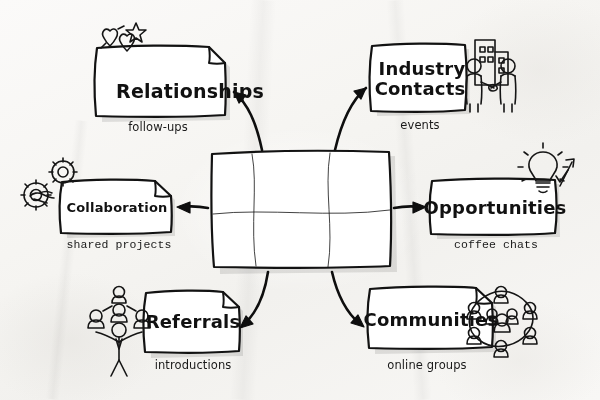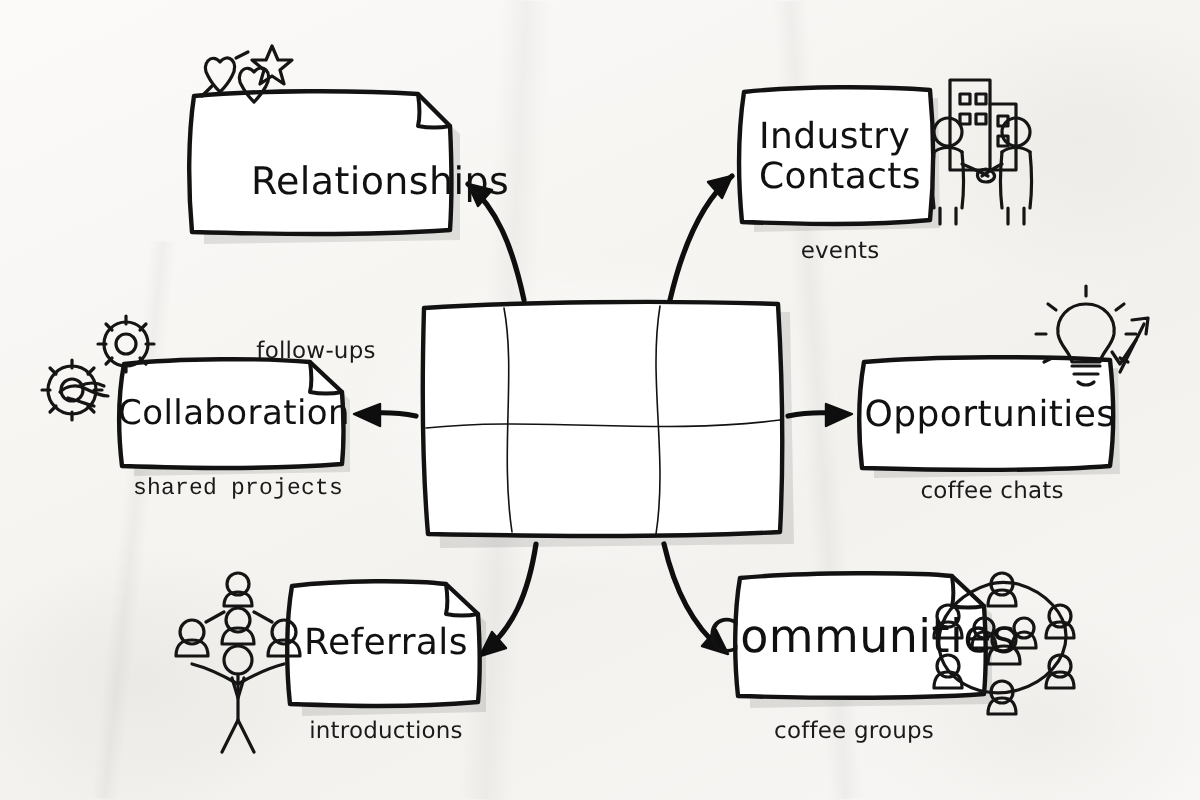--- a/index.html
+++ b/index.html
@@ -35,24 +35,24 @@
     position: absolute;
     left: 0; top: 0;
     width: 600px;
     height: 400px;
   }
   .node-box-text {
     position: absolute;
     display: flex;
     align-items: center;
     justify-content: center;
-    text-align: left;
+    text-align: right;
     color: #111;
     font-family: "DejaVu Sans", sans-serif;
-    font-weight: 400;
+    font-weight: 700;
     letter-spacing: 0.2px;
     line-height: 1.02;
     white-space: pre-line;
   }
   .sublabel {
     position: absolute;
     text-align: center;
     color: #1a1a1a;
     font-family: "DejaVu Sans", sans-serif;
     font-size: 11.5px;
@@ -267,31 +267,31 @@
       <path class="ink-thin" d="M486,324 C486,318 489,316 492,316 C495,316 498,318 498,324 Z"></path>
       <circle class="ink-thin" cx="512" cy="314" r="5"></circle>
       <path class="ink-thin" d="M506,324 C506,318 509,316 512,316 C515,316 518,318 518,324 Z"></path>
       <circle class="ink-thin" cx="502" cy="320" r="6"></circle>
       <path class="ink-thin" d="M494,332 C494,325 497,323 502,323 C507,323 510,325 510,332 Z"></path>
     </g>
   </svg>
 
 
   <div class="node-box-text" style="left:98px; top:72px; width:120px; height:40px; font-size:19px;margin-left:32px;">Relationships</div>
-  <div class="sublabel" style="left:78px; top:120px; width:160px;margin-top:48px;">follow-ups</div>
+  <div class="sublabel" style="left:78px; top:120px; width:160px;">follow-ups</div>
 
   <div class="node-box-text" style="left:374px; top:53px; width:92px; height:52px; font-size:18px; line-height:1.12;">Industry
 Contacts</div>
   <div class="sublabel" style="left:360px; top:118px; width:120px;">events</div>
 
-  <div class="node-box-text" style="left:63px; top:191px; width:108px; height:34px; font-size:17px;">Collaboration</div>
+  <div class="node-box-text" style="left:63px; top:191px; width:108px; height:34px; font-size:13px;">Collaboration</div>
   <div class="sublabel" style="left:44px; top:238px; width:150px;font-family:Liberation Mono, monospace;">shared projects</div>
 
   <div class="node-box-text" style="left:434px; top:191px; width:122px; height:34px; font-size:18px;">Opportunities</div>
-  <div class="sublabel" style="left:426px; top:238px; width:140px;">coffee chats</div>
+  <div class="sublabel" style="left:426px; top:238px; width:140px;font-family:Liberation Mono, monospace;">coffee chats</div>
 
   <div class="node-box-text" style="left:148px; top:305px; width:90px; height:34px; font-size:18px;">Referrals</div>
   <div class="sublabel" style="left:128px; top:358px; width:130px;">introductions</div>
 
-  <div class="node-box-text" style="left:372px; top:303px; width:118px; height:34px; font-size:23px;">Communities</div>
-  <div class="sublabel" style="left:362px; top:358px; width:130px;">coffee groups</div>
+  <div class="node-box-text" style="left:372px; top:303px; width:118px; height:34px; font-size:18px;">Communities</div>
+  <div class="sublabel" style="left:362px; top:358px; width:130px;">online groups</div>
 
 </div>
 
 </body></html>

